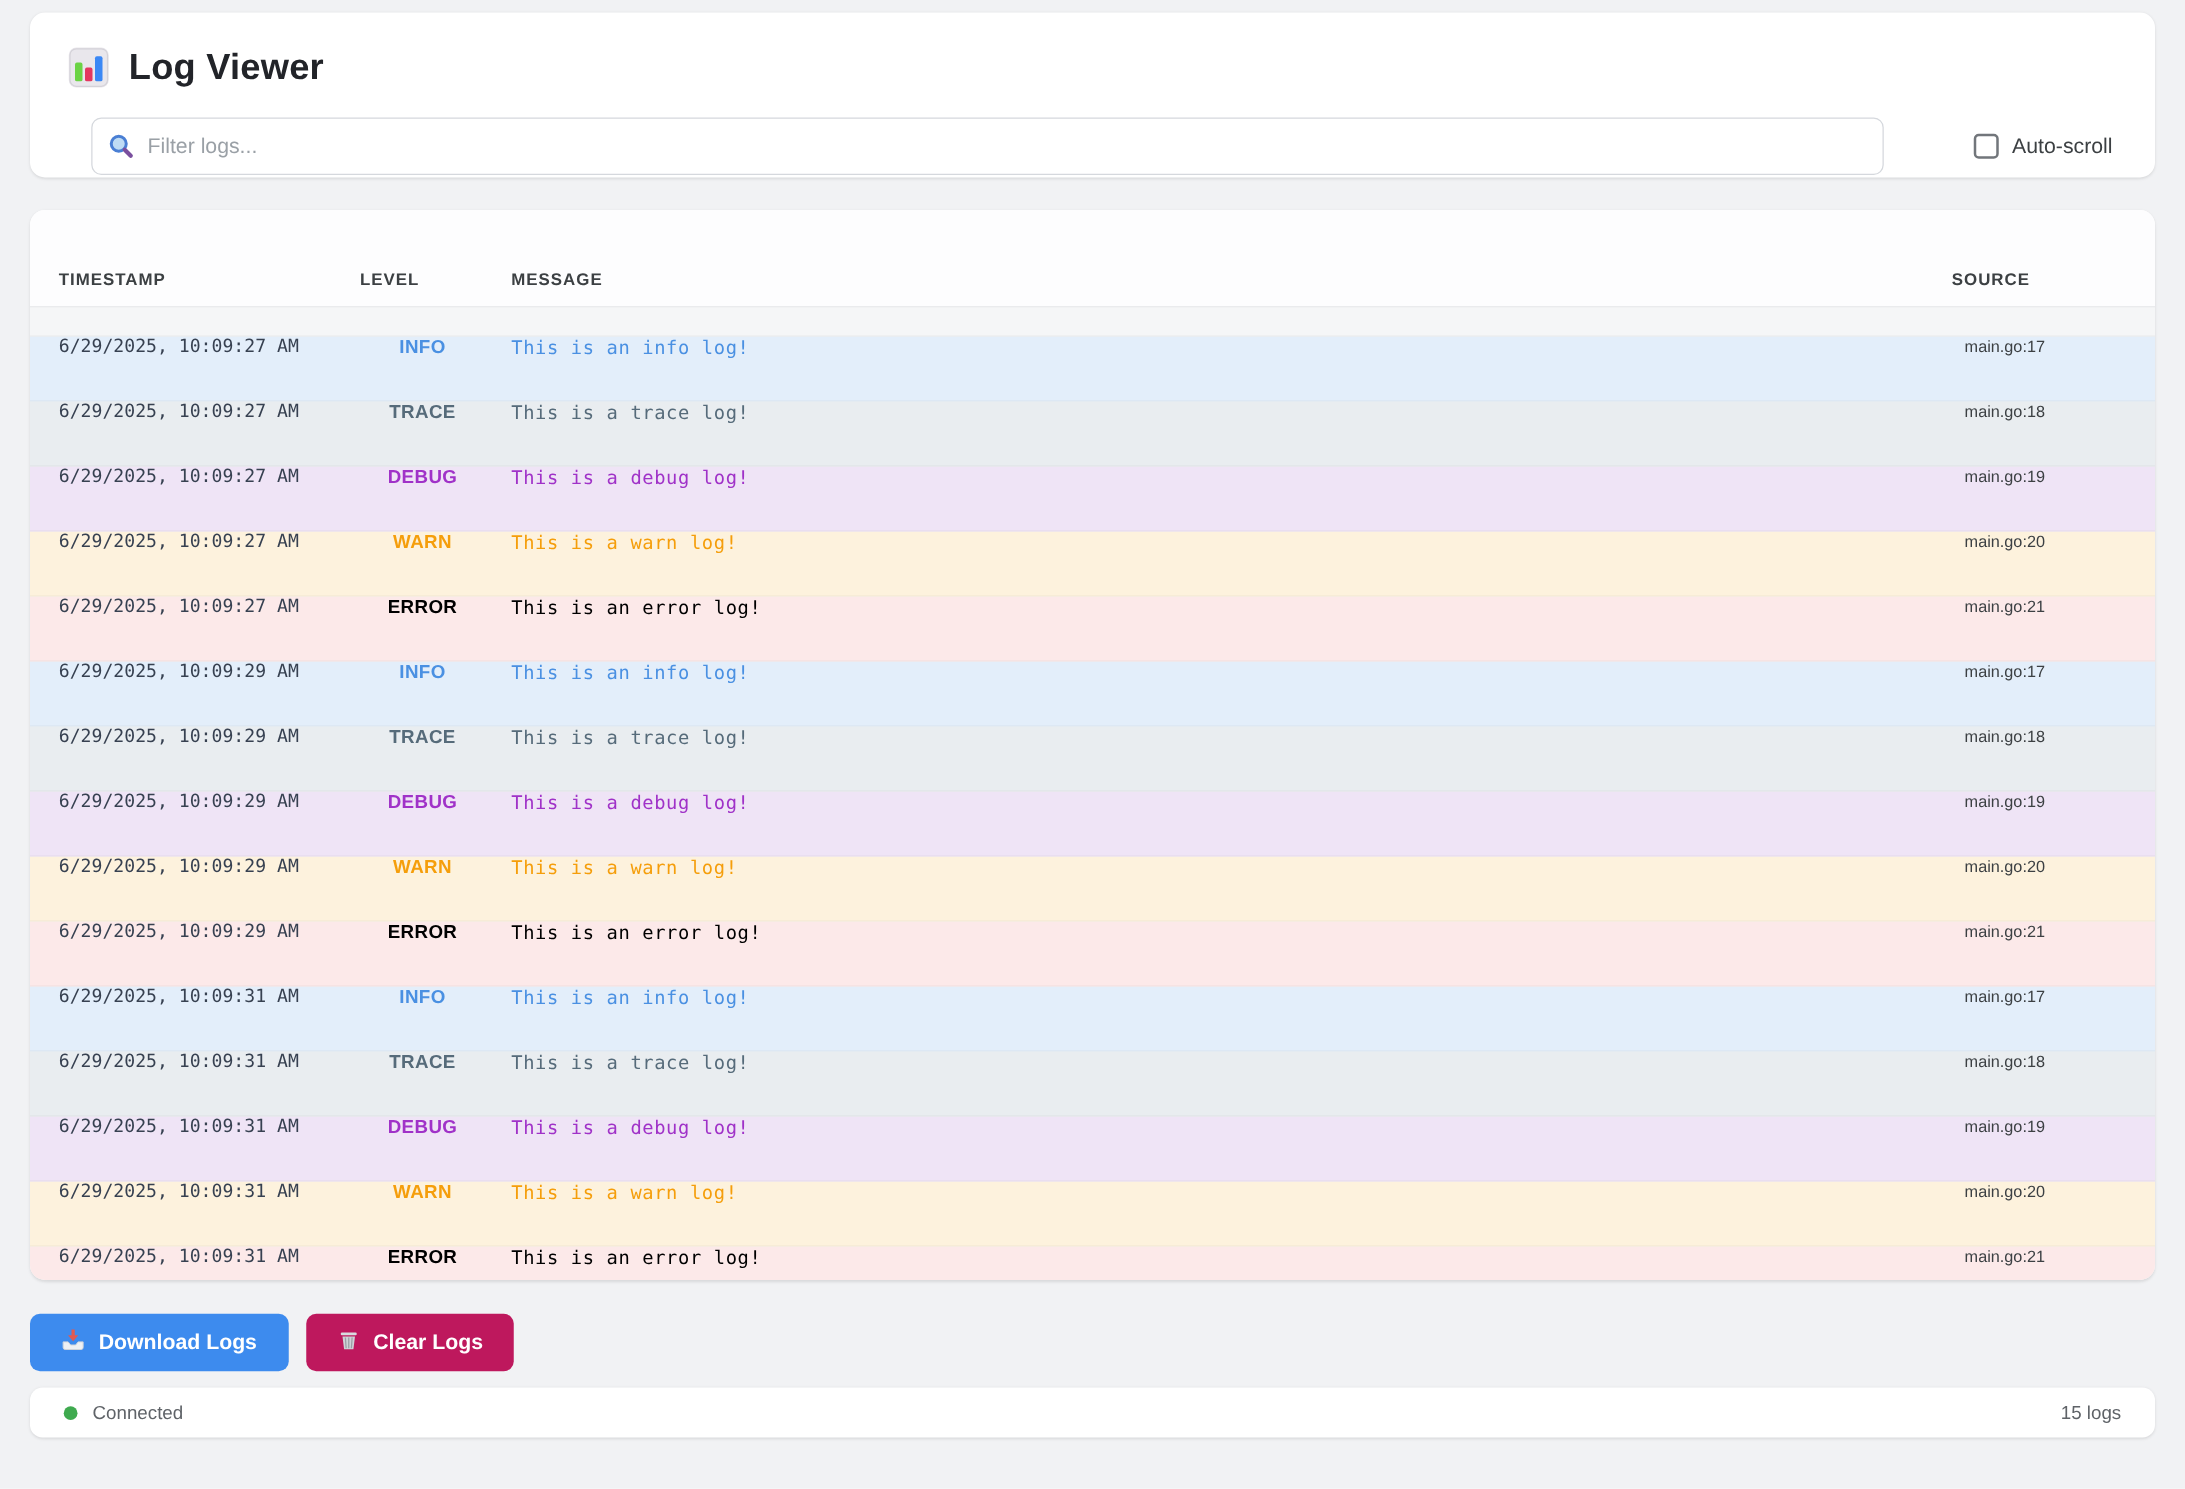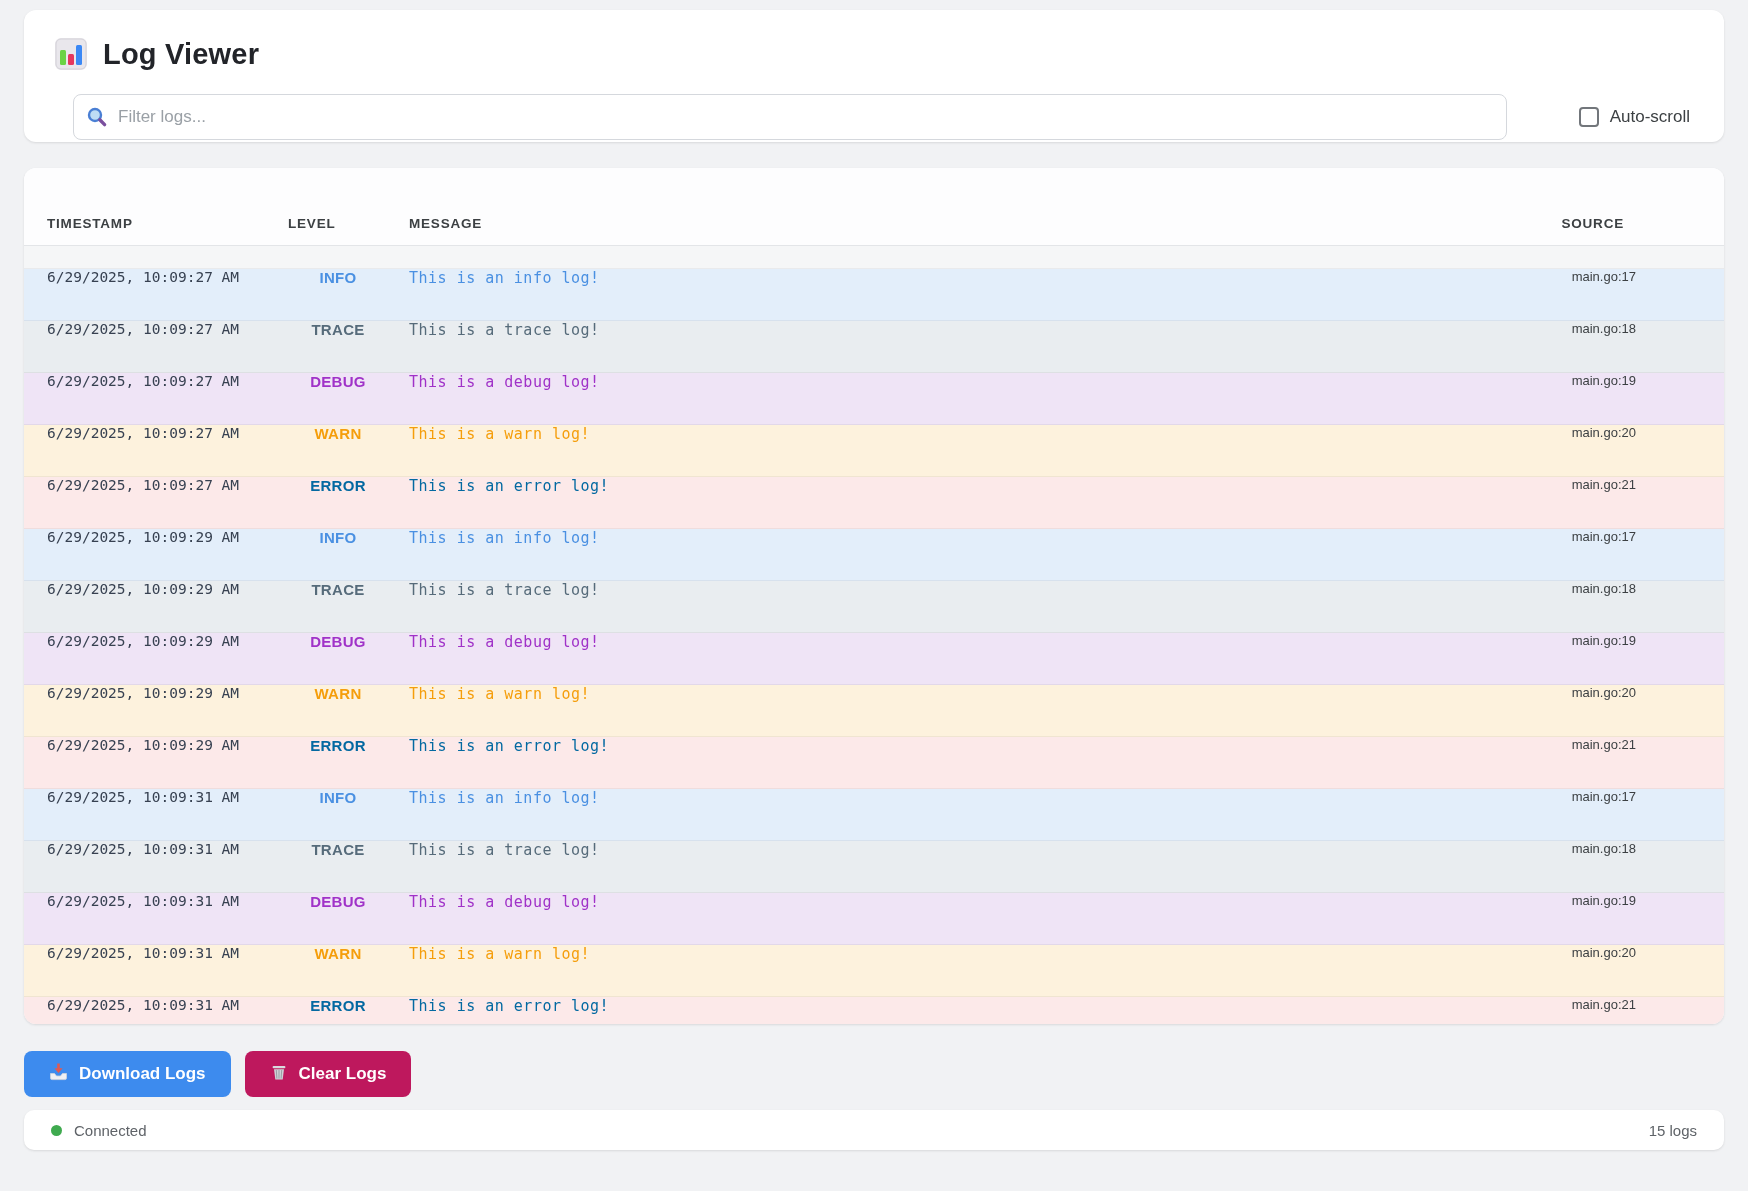--- a/index.html
+++ b/index.html
@@ -76,21 +76,21 @@
 
   .row.info  { background: #e3eefa; }
   .row.info .c-lv, .row.info .c-msg   { color: #4a90e2; }
   .row.trace { background: #e9edf0; }
   .row.trace .c-lv, .row.trace .c-msg { color: #566b7a; }
   .row.debug { background: #efe4f6; }
   .row.debug .c-lv, .row.debug .c-msg { color: #a032c8; }
   .row.warn  { background: #fdf2dd; }
   .row.warn .c-lv, .row.warn .c-msg   { color: #f59e0b; }
   .row.error { background: #fce9e9; }
-  .row.error .c-lv, .row.error .c-msg { color: #0369a1; }
+  .row.error .c-lv, .row.error .c-msg { color: #000000; }
 
   
   .actions { margin-top: 27px; display: flex; justify-content: flex-start; gap: 14px; }
   .btn {
     height: 46px; border: none; border-radius: 8px;
     display: inline-flex; align-items: center; gap: 11px;
     padding: 0 25px; color: #fff; font-size: 17px; font-weight: 600;
     font-family: "Liberation Sans", sans-serif; cursor: pointer;
   }
   .btn-blue { background: #3d8bee; }

